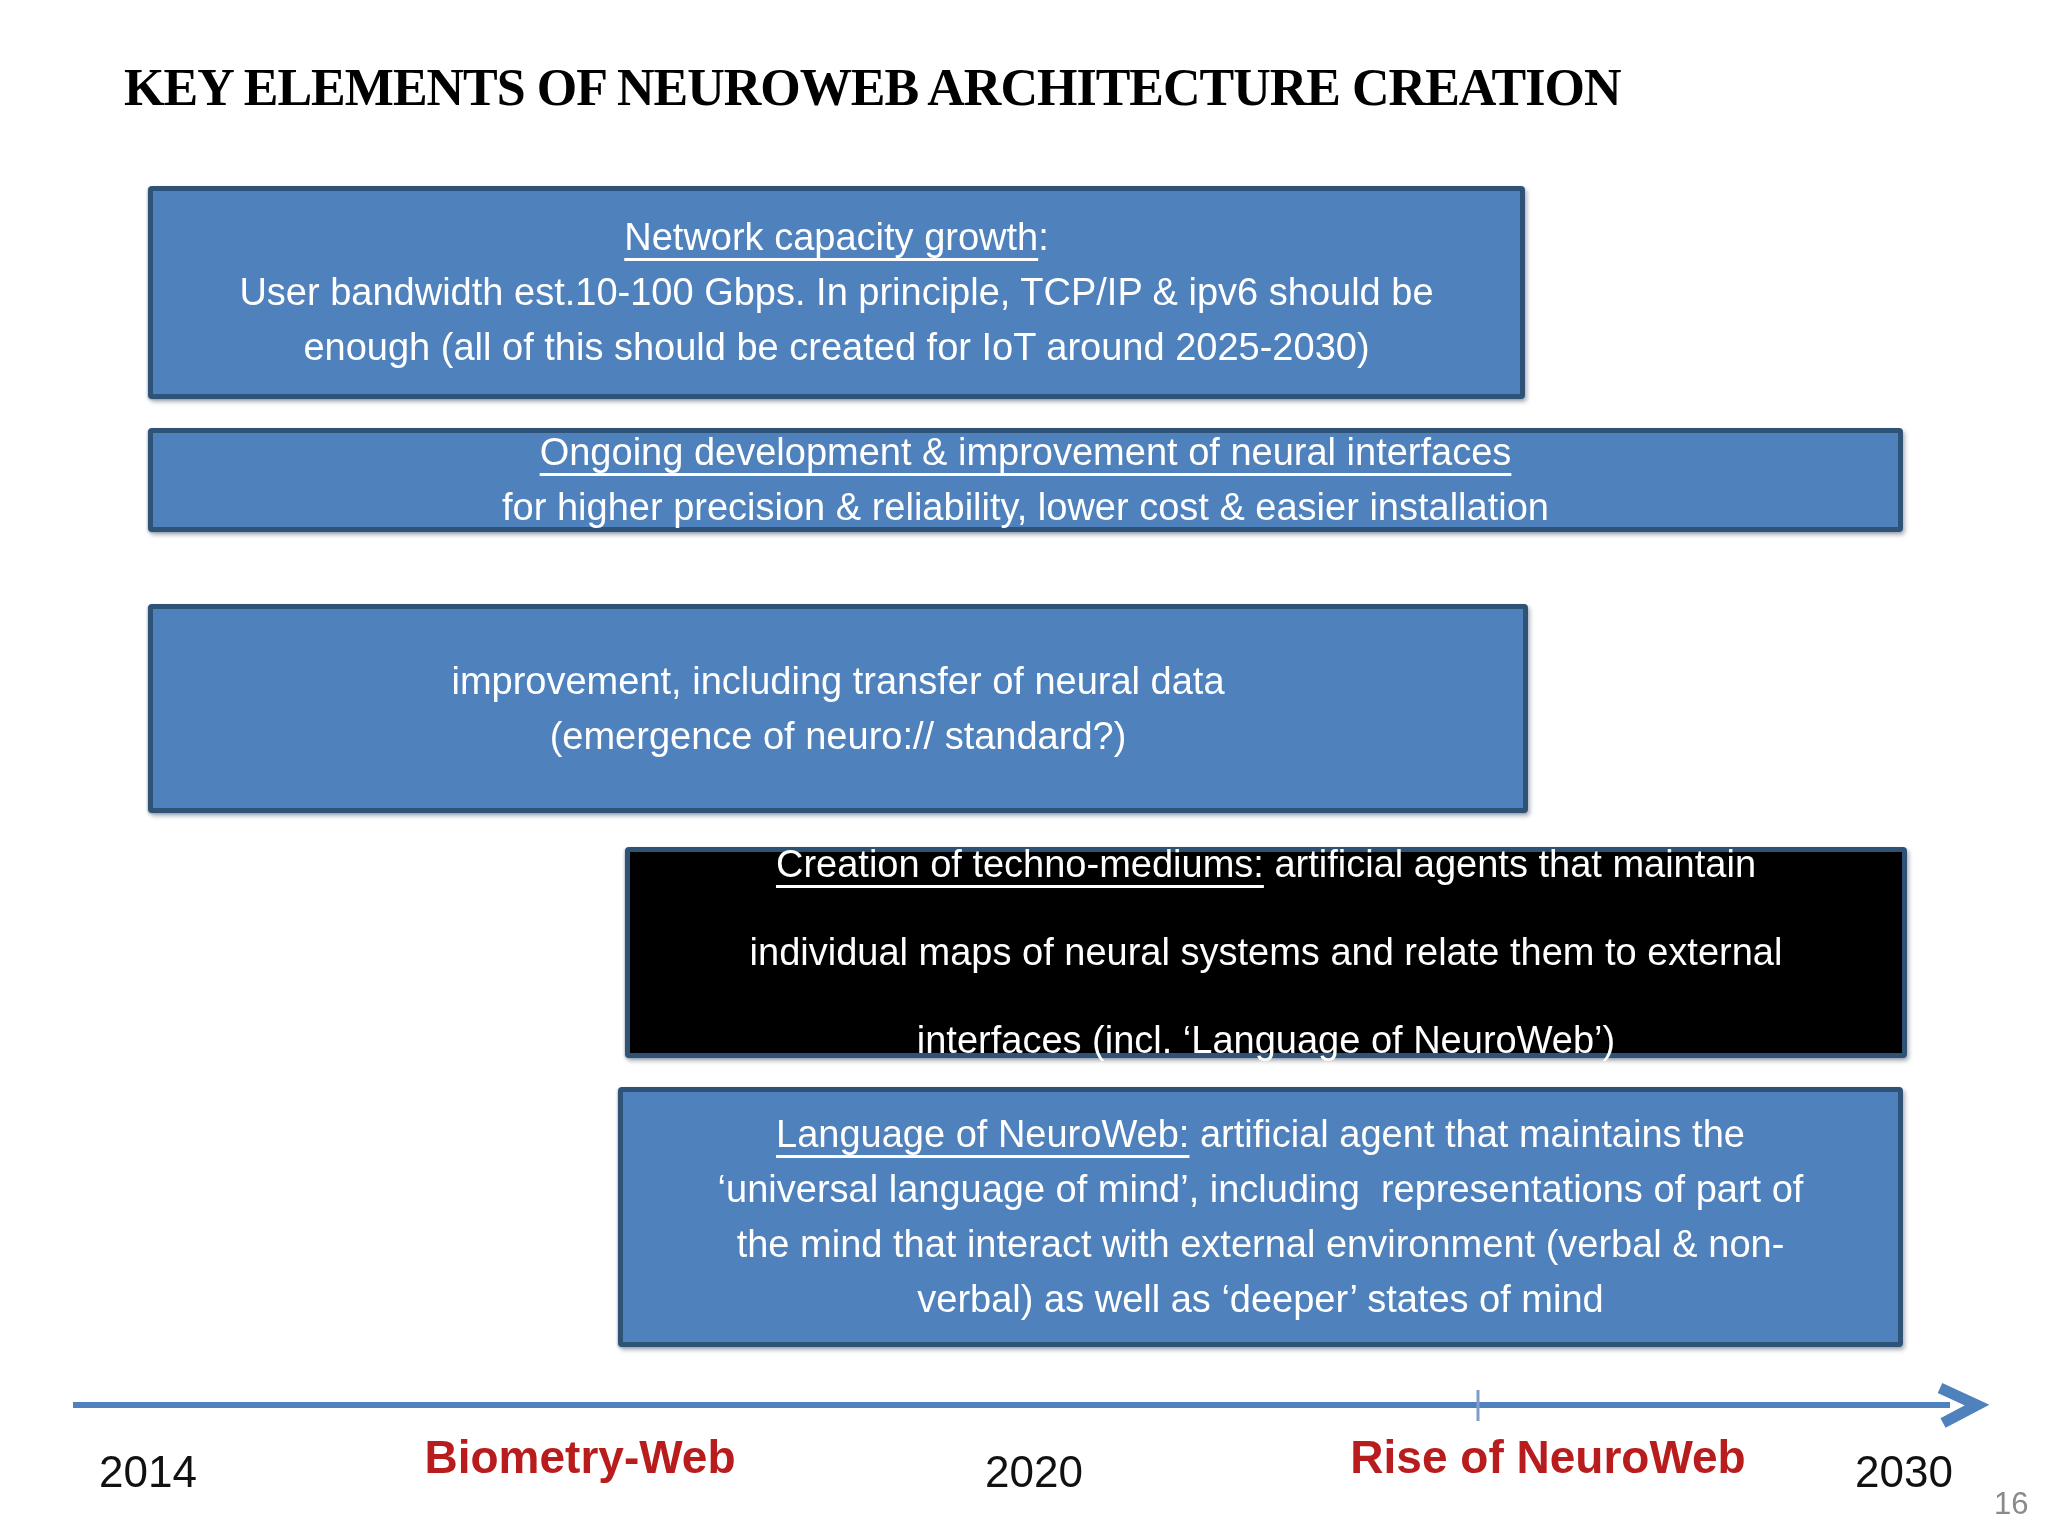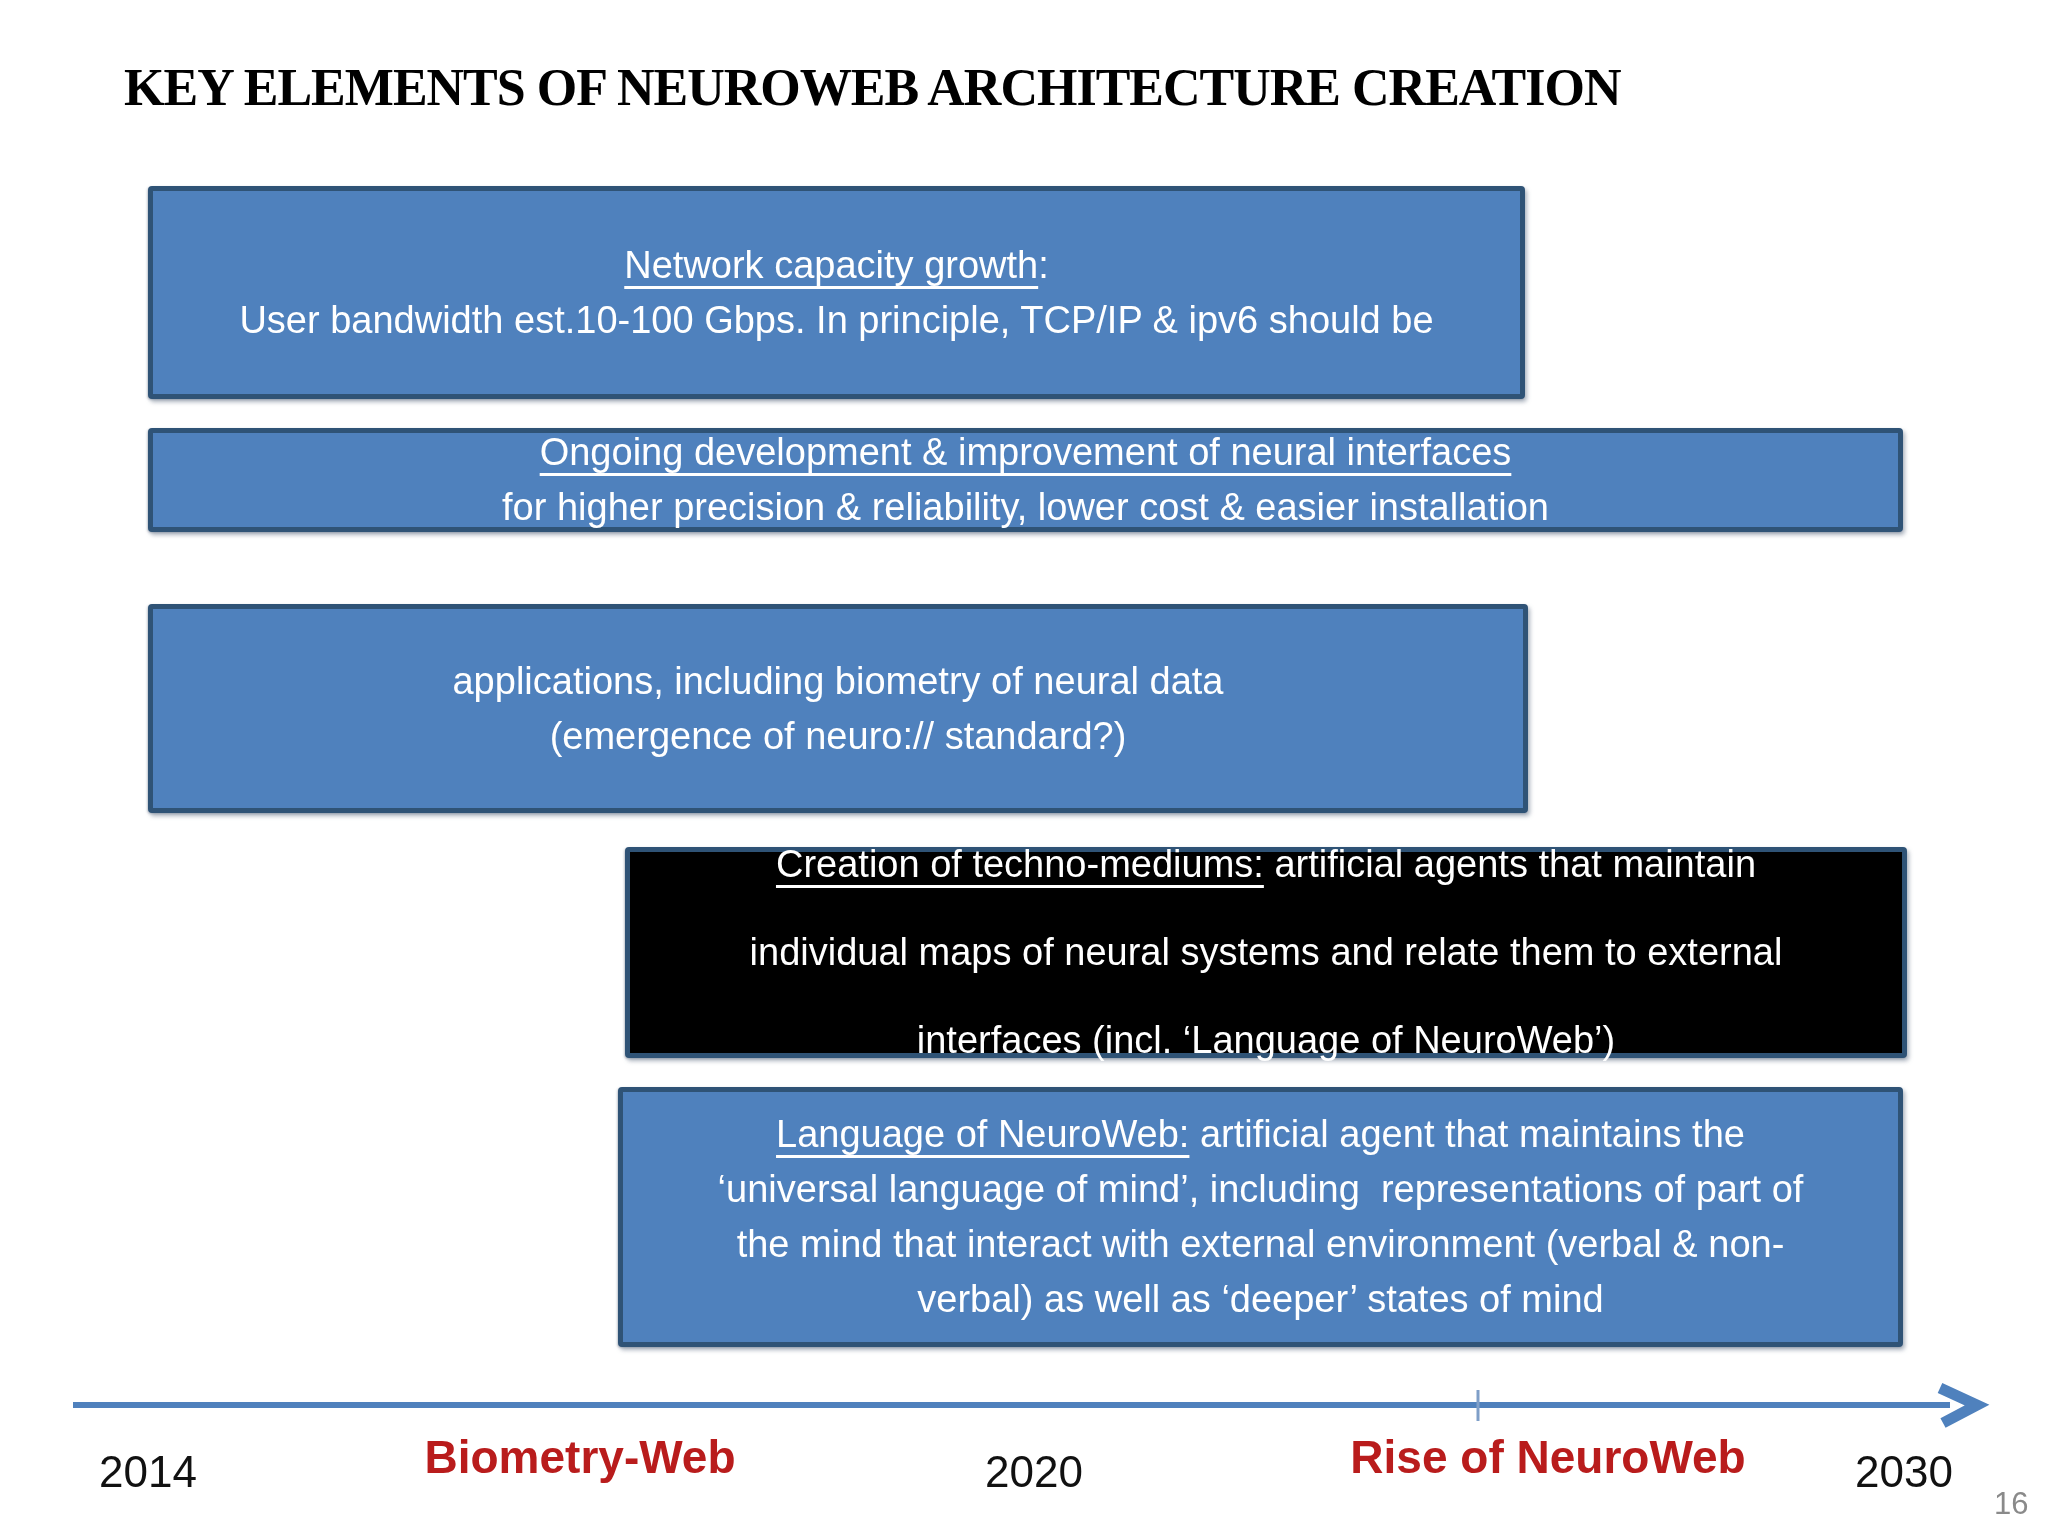--- a/index.html
+++ b/index.html
@@ -43,27 +43,28 @@
 <body>
 
 <div id="slide">
 
   <div id="slide-title" style="color: rgb(0, 0, 0);">KEY ELEMENTS OF NEUROWEB ARCHITECTURE CREATION</div>
 
   <div id="boxes">
       <div class="box" style="left: 148px; top: 186px; width: 1377px; height: 213px; background: rgb(79, 129, 189); border-color: rgb(47, 83, 118); color: rgb(255, 255, 255);">
         <div class="line"><span class="seg u">Network capacity growth</span><span class="seg">:</span></div>
         <div class="line"><span class="seg">User bandwidth est.10-100 Gbps. In principle, TCP/IP &amp; ipv6 should be</span></div>
+        <div class="line"><span class="seg">enough (all of this should be created for IoT around 2025-2030)</span></div>
       </div>
       <div class="box" style="left: 148px; top: 428px; width: 1755px; height: 104px; background: rgb(79, 129, 189); border-color: rgb(47, 83, 118); color: rgb(255, 255, 255);">
         <div class="line"><span class="seg u">Ongoing development &amp; improvement of neural interfaces</span></div>
         <div class="line"><span class="seg">for higher precision &amp; reliability, lower cost &amp; easier installation</span></div>
       </div>
       <div class="box" style="left: 148px; top: 604px; width: 1380px; height: 209px; background: rgb(79, 129, 189); border-color: rgb(47, 83, 118); color: rgb(255, 255, 255);">
-        <div class="line"><span class="seg">applications, including biometry of neural data</span></div>
+        <div class="line"><span class="seg">improvement, including transfer of neural data</span></div>
         <div class="line"><span class="seg">(emergence of neuro:// standard?)</span></div>
       </div>
       <div class="box" style="left: 625px; top: 847px; width: 1282px; height: 211px; background: #000000; border-color: rgb(47, 83, 118); color: rgb(255, 255, 255); gap: 33px;">
         <div class="line"><span class="seg u">Creation of techno-mediums:</span><span class="seg"> artificial agents that maintain</span></div>
         <div class="line"><span class="seg">individual maps of neural systems and relate them to external</span></div>
         <div class="line"><span class="seg">interfaces (incl. ‘Language of NeuroWeb’)</span></div>
       </div>
       <div class="box" style="left: 618px; top: 1087px; width: 1285px; height: 260px; background: rgb(79, 129, 189); border-color: rgb(47, 83, 118); color: rgb(255, 255, 255);">
         <div class="line"><span class="seg u">Language of NeuroWeb:</span><span class="seg"> artificial agent that maintains the</span></div>
         <div class="line"><span class="seg">‘universal language of mind’, including  representations of part of</span></div>

